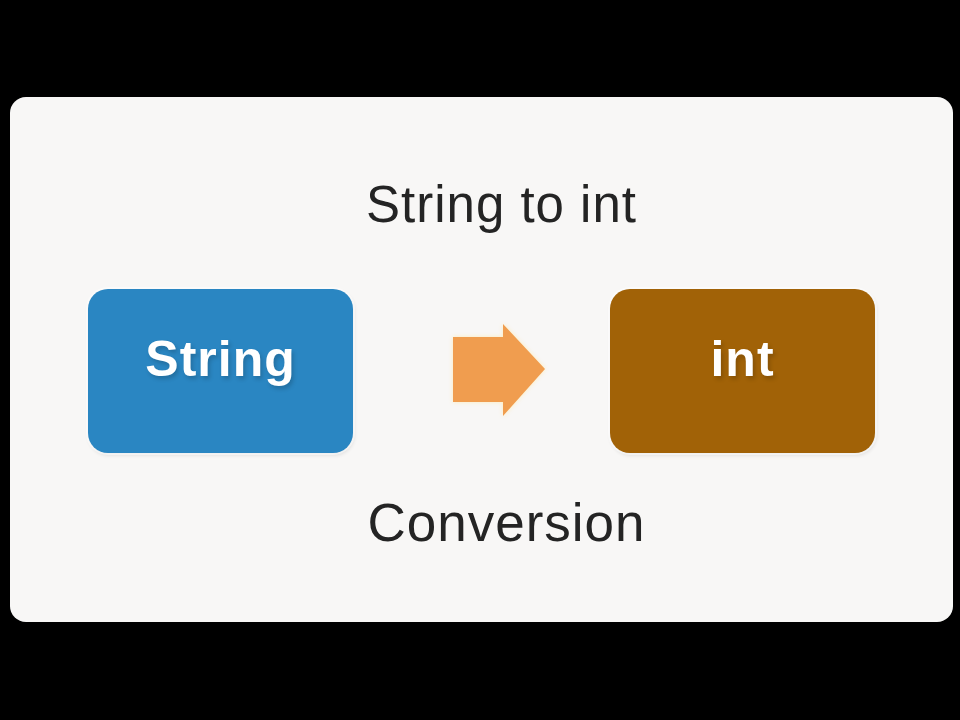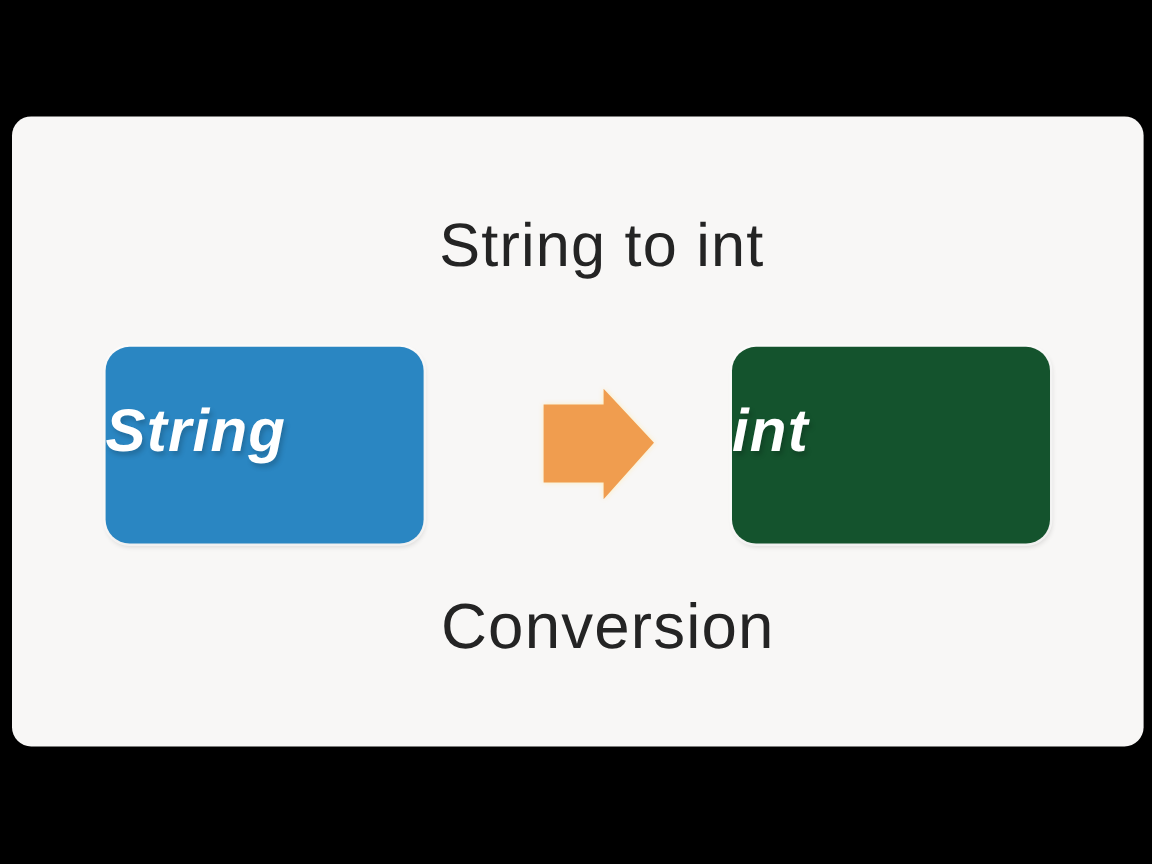--- a/index.html
+++ b/index.html
@@ -48,22 +48,22 @@
     padding-left: 25px;
   }
   .box {
     position: absolute;
     top: 192px;
     width: 265px;
     height: 164px;
     border-radius: 20px;
     display: flex;
     align-items: center;
+    justify-content: center;
     box-shadow: 0 0 0 2px rgba(255,255,255,0.55), 1px 2px 4px rgba(0,0,0,0.12);
-    font-style: italic;
   }
   .box-label {
     color: #ffffff;
     font-size: 50px;
     font-weight: 700;
     letter-spacing: 1px;
     position: relative;
     top: -12px;
     text-shadow: 2px 3px 4px rgba(0,0,0,0.18);
   }
@@ -93,19 +93,19 @@
   <div class="box box-source" style="background-color: rgb(42, 134, 194);">
     <span class="box-label">String</span>
   </div>
 
   <div class="arrow-wrap">
     <svg viewBox="0 0 104 94" xmlns="http://www.w3.org/2000/svg" aria-hidden="true">
       <path d="M10 14 L60 14 L60 1 L102 46 L60 93 L60 79 L10 79 Z" fill="#f09d4f"></path>
     </svg>
   </div>
 
-  <div class="box box-target" style="background-color: #14532d;">
+  <div class="box box-target" style="background-color: #a16207;">
     <span class="box-label">int</span>
   </div>
 
   <div class="subtitle">Conversion</div>
 
 </div>
 
 </body></html>

